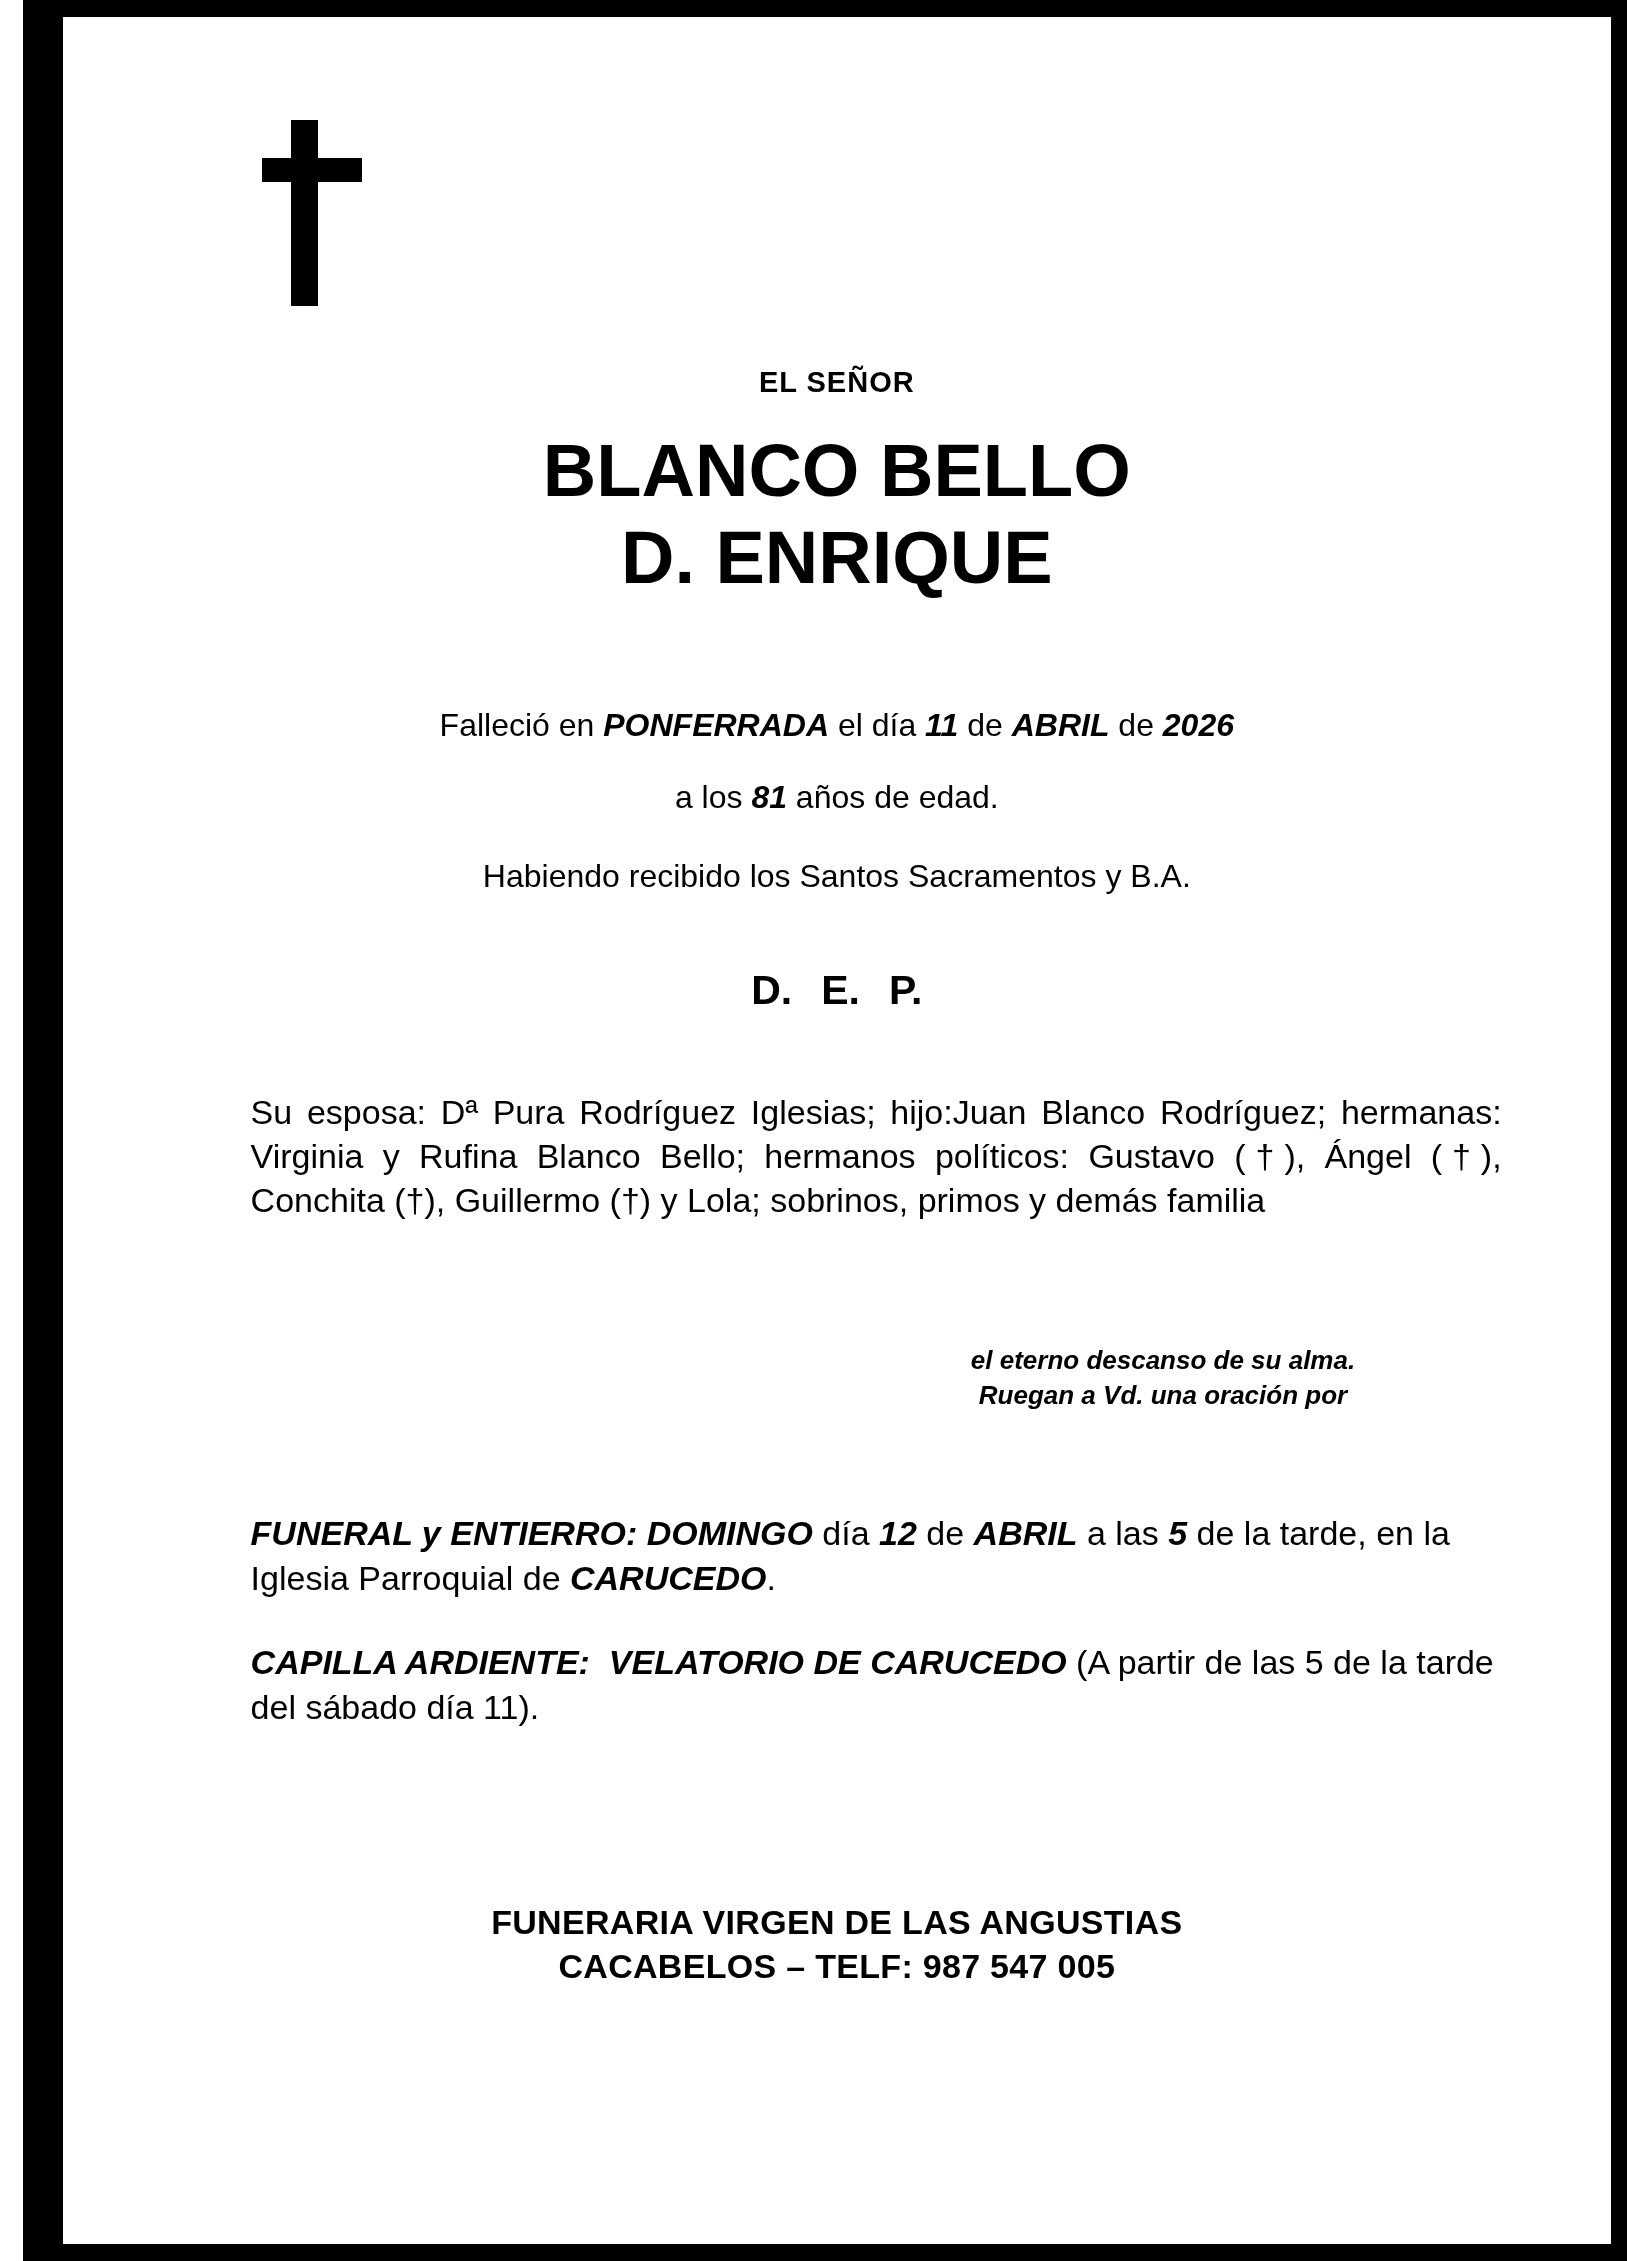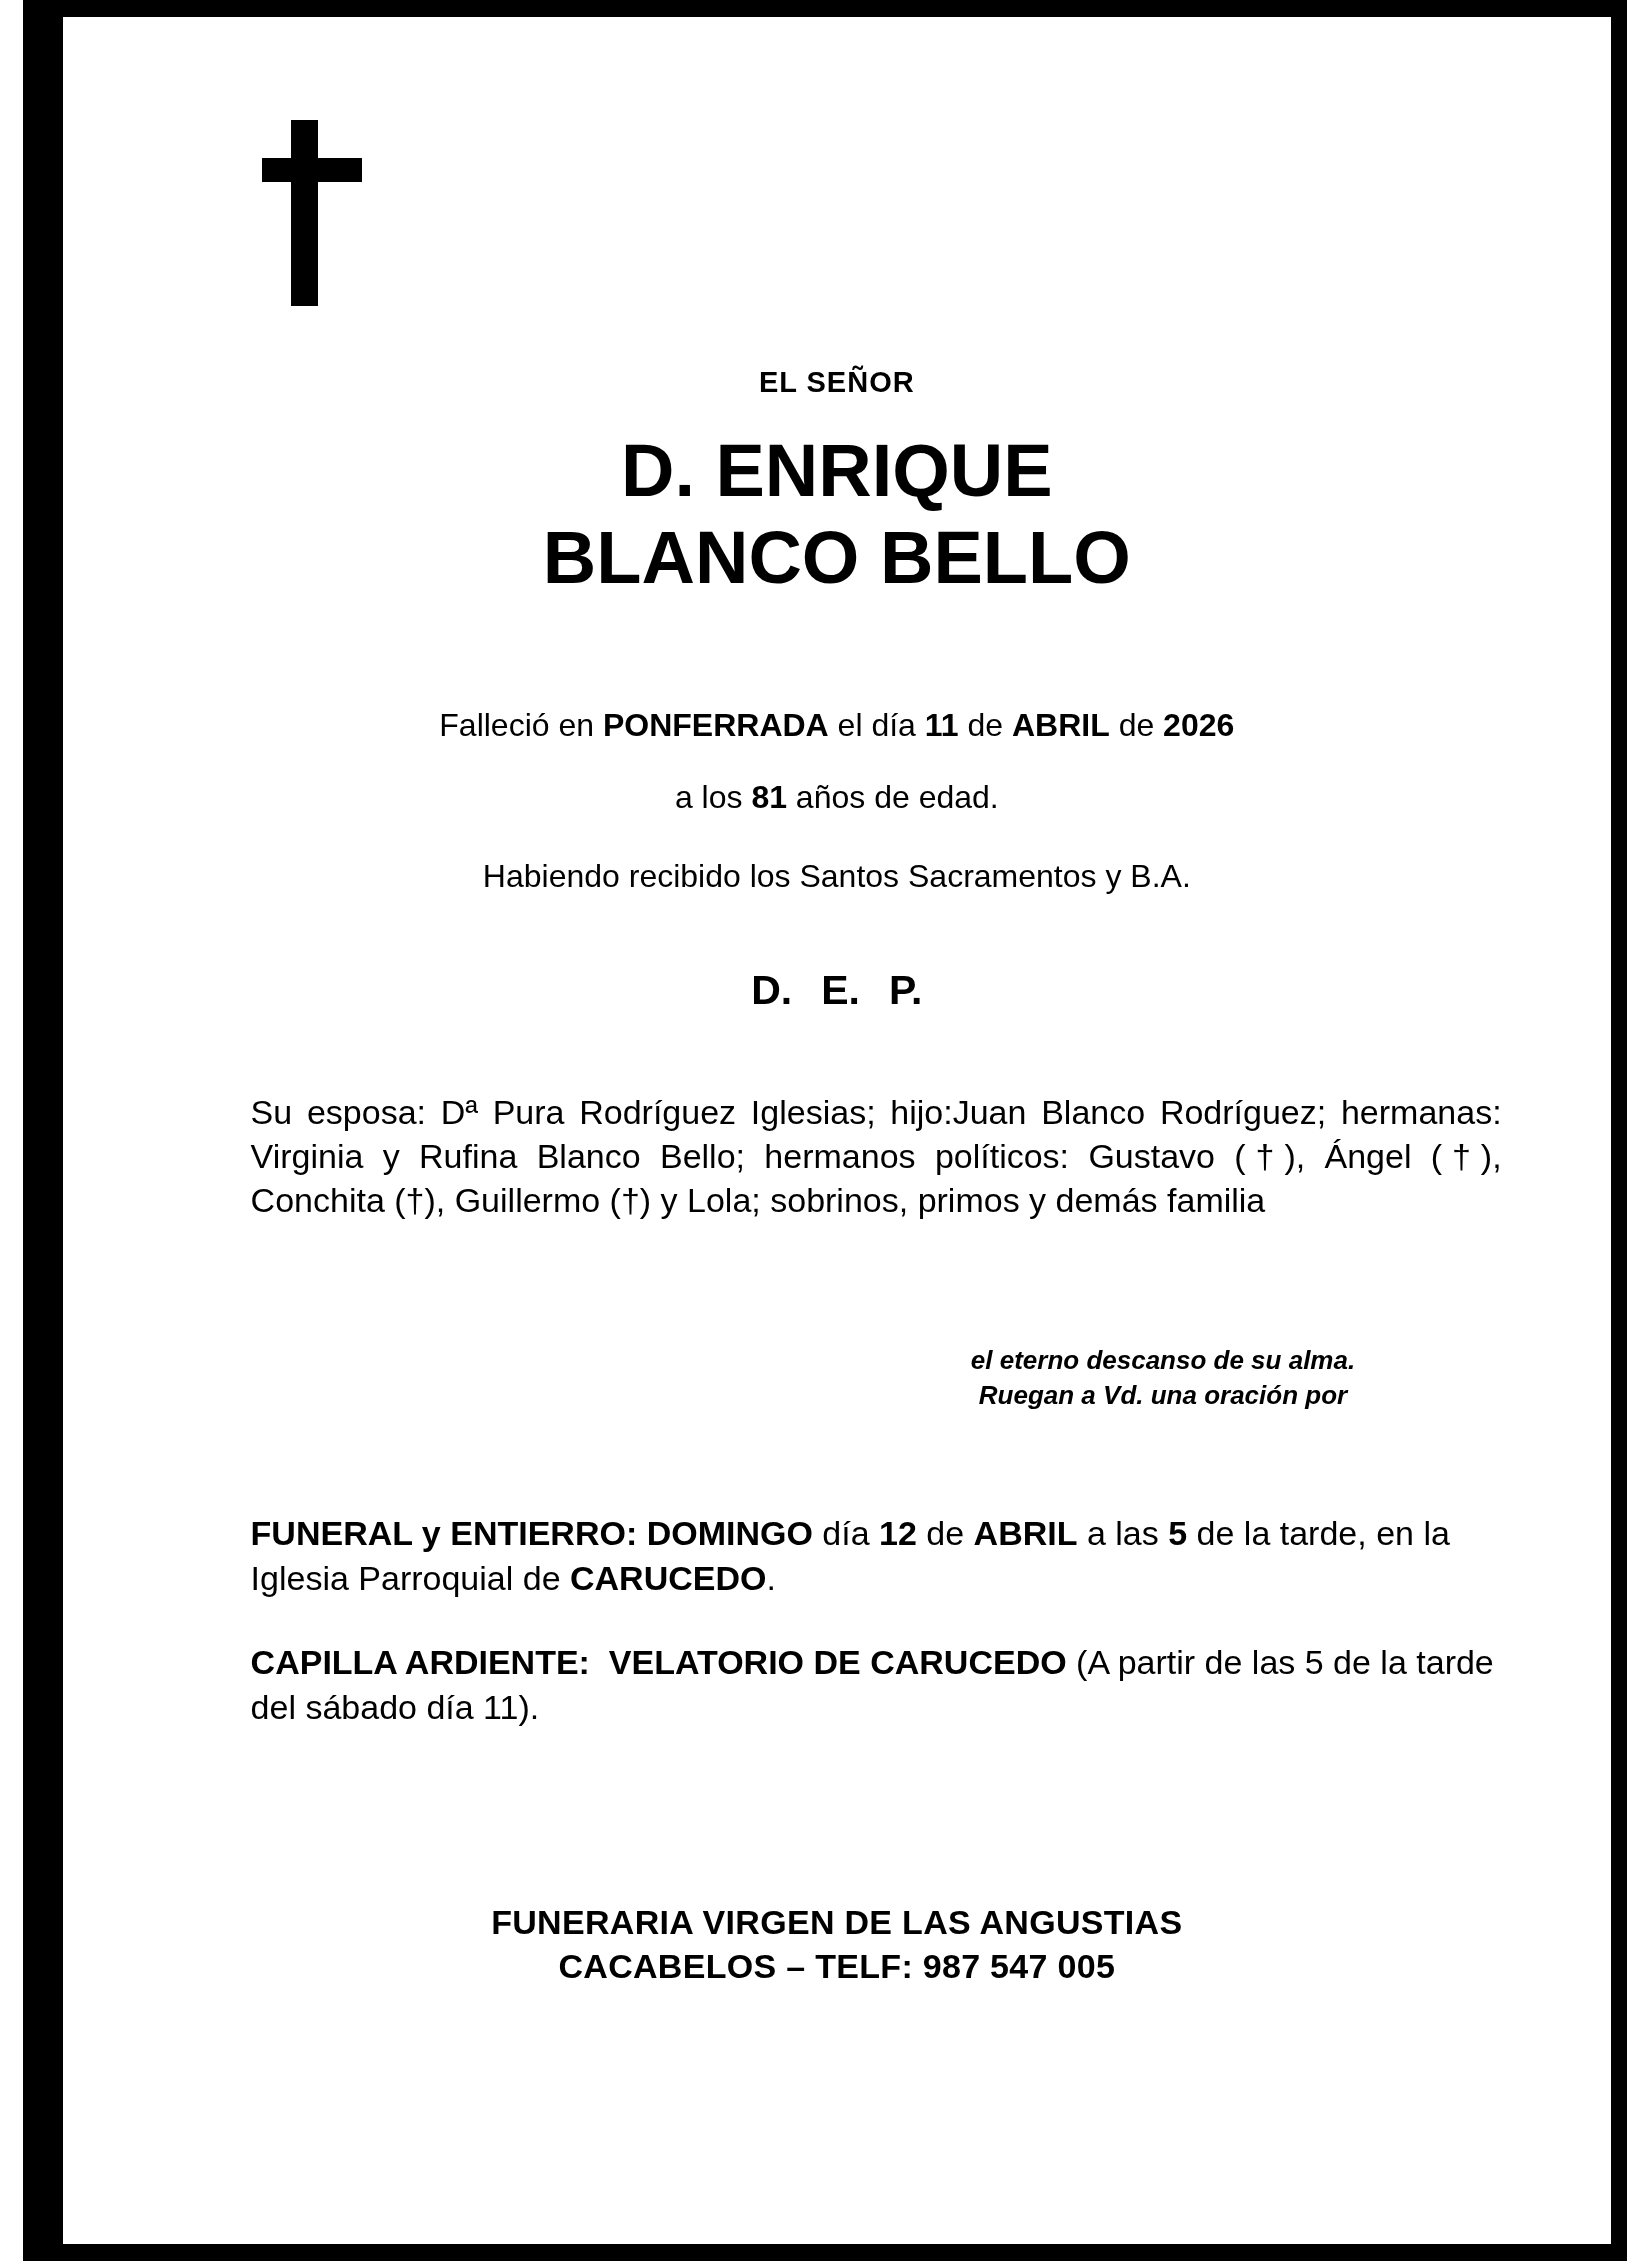--- a/index.html
+++ b/index.html
@@ -160,21 +160,21 @@
     left: 188px;
     width: 1254px;
     font-size: 34px;
     line-height: 1.32;
     text-align: left;
   }
   .svc-funeral { top: 1494px; }
   .svc-capilla { top: 1623px; }
   .svc-casa    { top: 1753px; }
 
-  .b { font-weight: bold; }
+  .b { font-weight: bold; font-style: italic; }
 
   
   .footer {
     position: absolute;
     left: 0; right: 0;
     top: 1883px;
     text-align: center;
     font-size: 34px;
     font-weight: bold;
     line-height: 1.30;
@@ -191,22 +191,22 @@
       <div class="content">
 
         <div class="cross">
           <div class="bar-v"></div>
           <div class="bar-h"></div>
         </div>
 
         <div class="el-senor tx">EL SEÑOR</div>
 
         <div class="name-block">
+          <div class="name-line tx">BLANCO BELLO</div>
           <div class="name-line tx">D. ENRIQUE</div>
-          <div class="name-line tx">BLANCO BELLO</div>
         </div>
 
         <div class="line-row line-died tx"><span>Falleció en </span><span class="b">PONFERRADA</span><span> el día </span><span class="b">11</span><span> de </span><span class="b">ABRIL</span><span> de </span><span class="b">2026</span></div>
 
         <div class="line-row line-age tx"><span>a los </span><span class="b">81</span><span> años de edad.</span></div>
 
         <div class="line-row line-sacr tx">Habiendo recibido los Santos Sacramentos y B.A.</div>
 
         <div class="dep tx"><span>D.</span><span class="sp"></span><span>E.</span><span class="sp"></span><span>P.</span></div>
 

